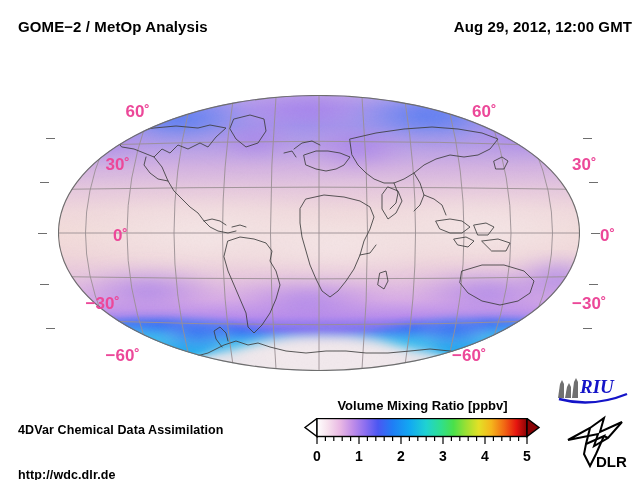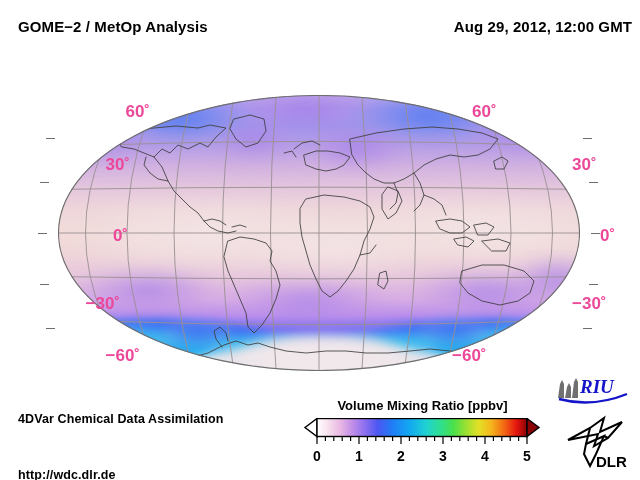--- a/index.html
+++ b/index.html
@@ -20,21 +20,21 @@
   #map-area{position:absolute;left:58px;top:95px;width:522px;height:276px;}
   #map-svg{display:block;width:522px;height:276px;}
 
   
   .lat-lbl{position:absolute;font-size:17px;font-weight:bold;color:#ec4899;white-space:nowrap;}
   .lat-lbl.l{text-align:right;}
   .tickmark{position:absolute;height:1px;background:#6e6e6e;width:9px;}
 
   
   .foot{position:absolute;left:18px;font-size:12.5px;font-weight:bold;letter-spacing:.1px;}
-  .foot.f1{top:412px;}
+  .foot.f1{top:423px;}
   .foot.f2{top:428px;}
   .foot.f3{top:468px;}
 
   
   #cbar-block{position:absolute;left:300px;top:398px;width:245px;height:78px;}
   #cbar-title{position:absolute;left:0;top:0;width:245px;text-align:center;font-size:13px;font-weight:bold;}
   #cbar-svg{position:absolute;left:0;top:20px;}
   .cb-num{position:absolute;font-size:14px;font-weight:bold;top:50px;text-align:center;width:20px;}
 
   

